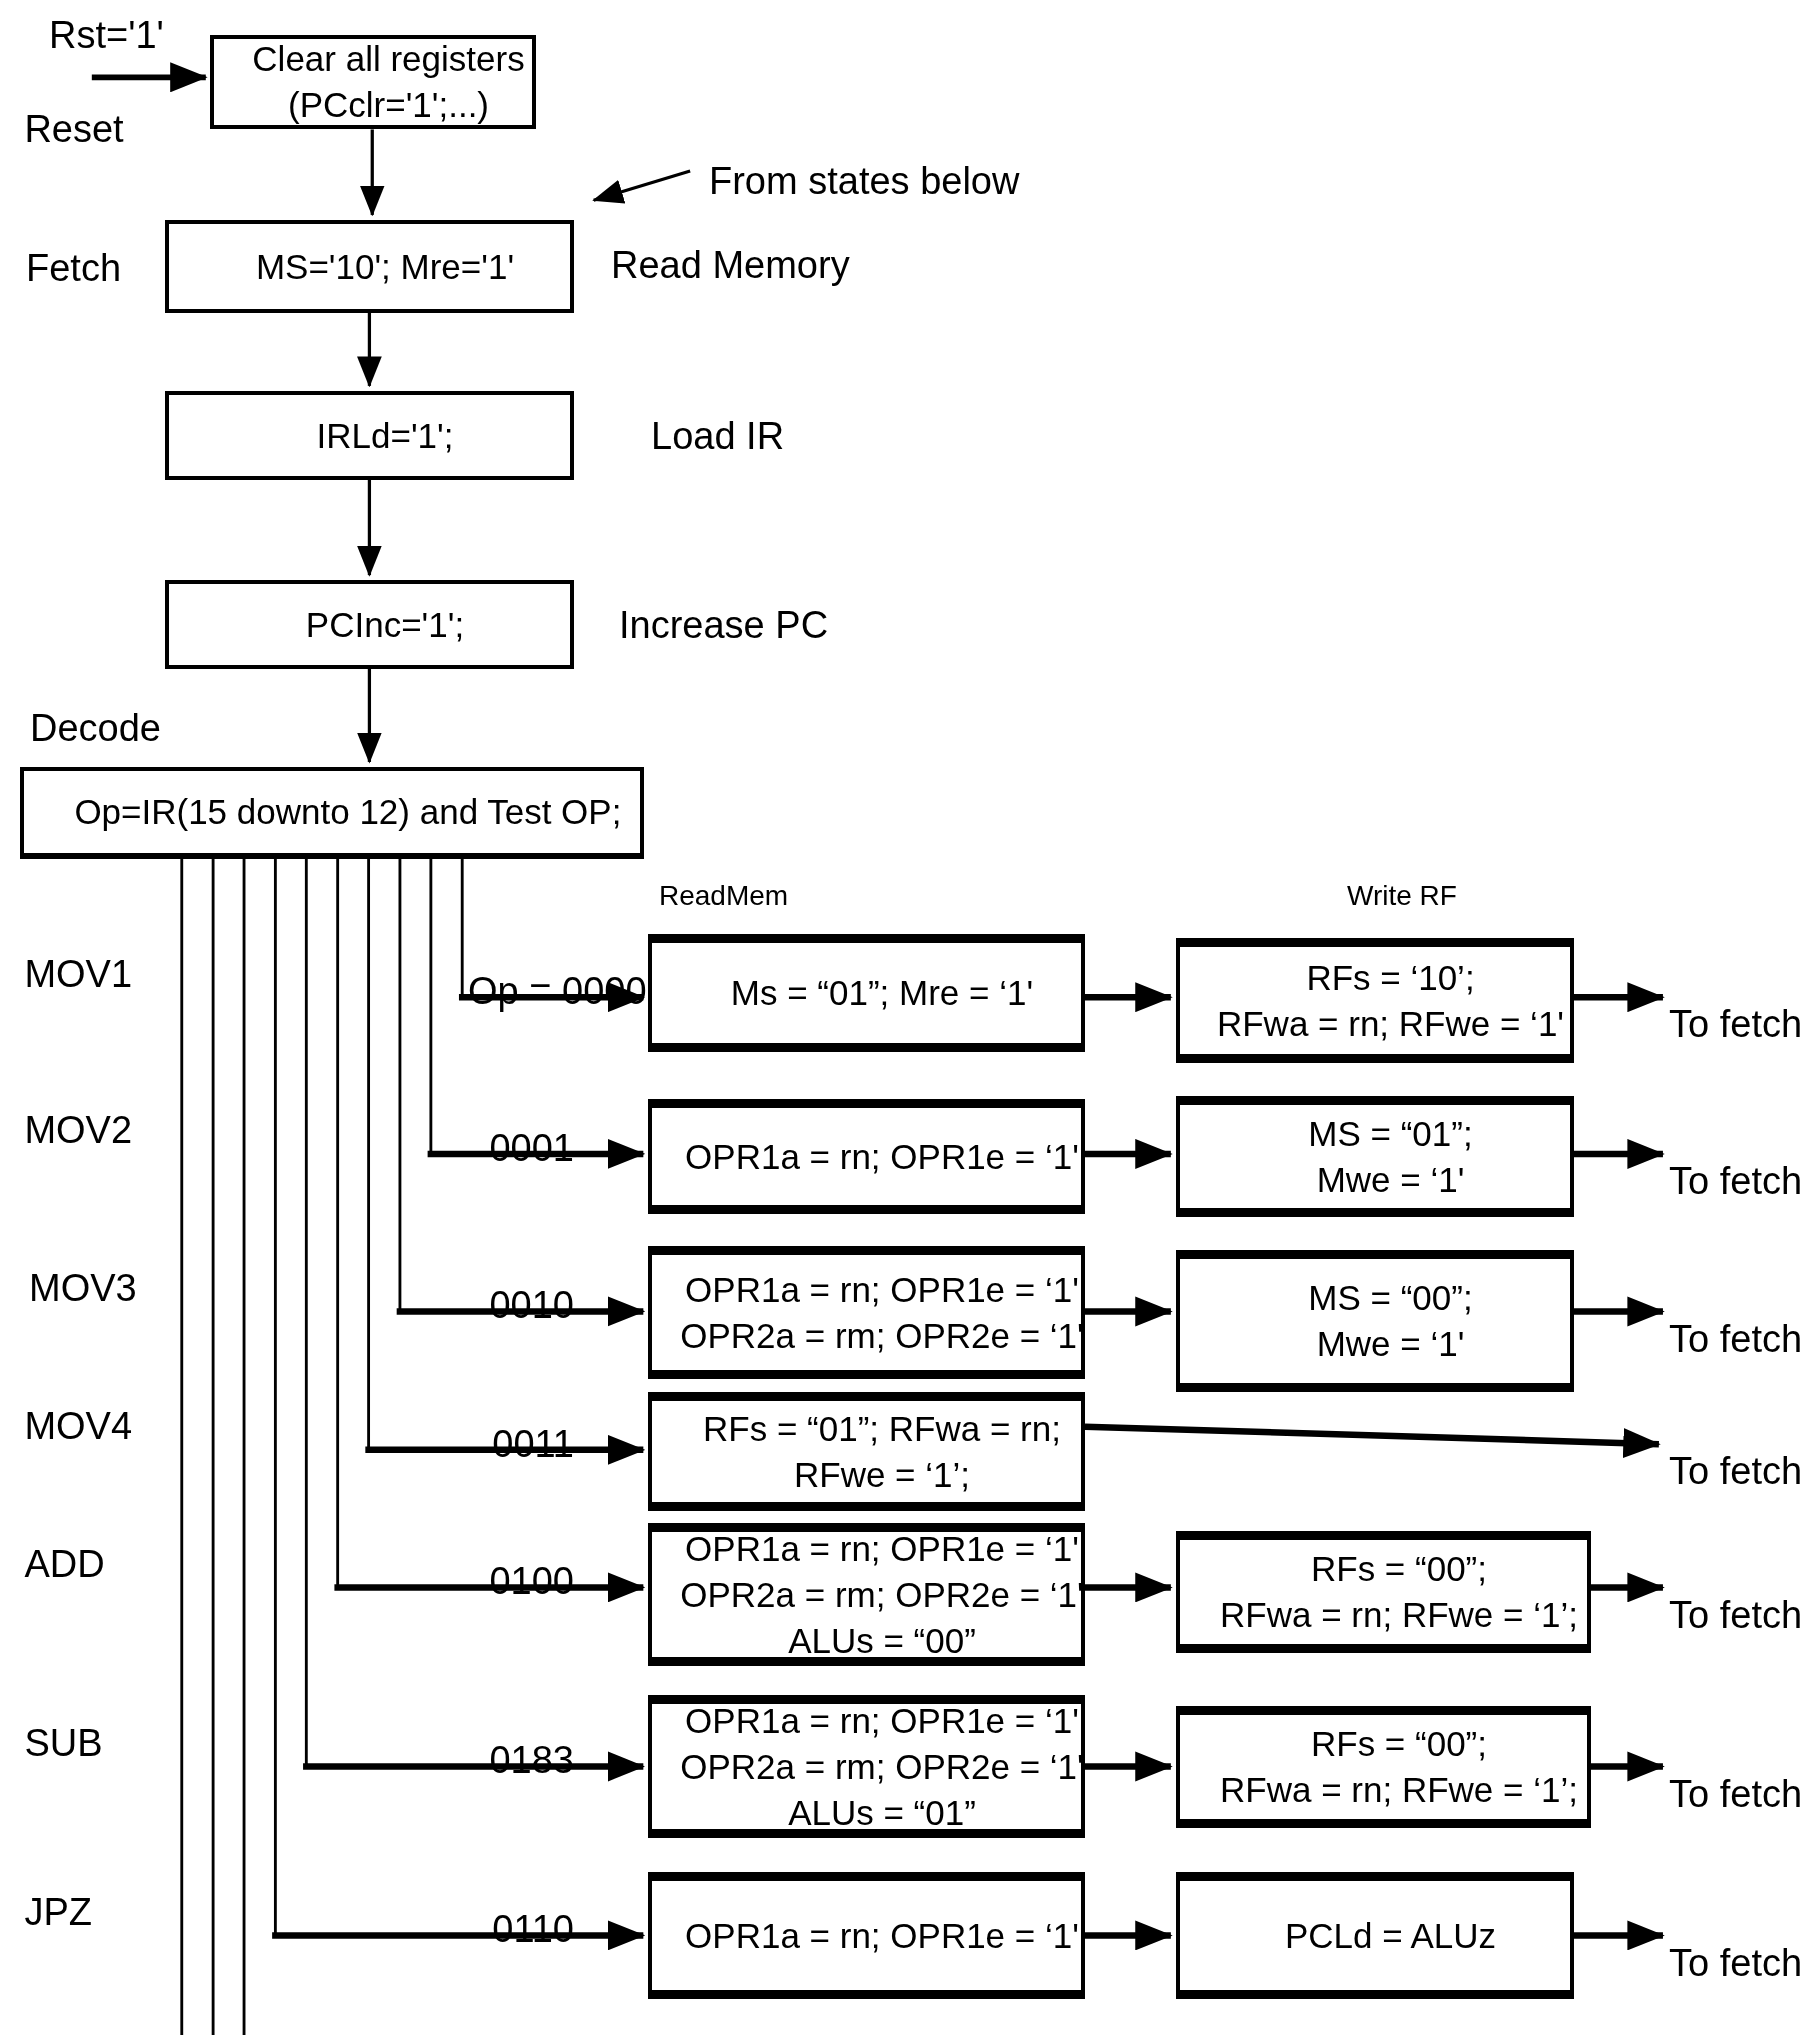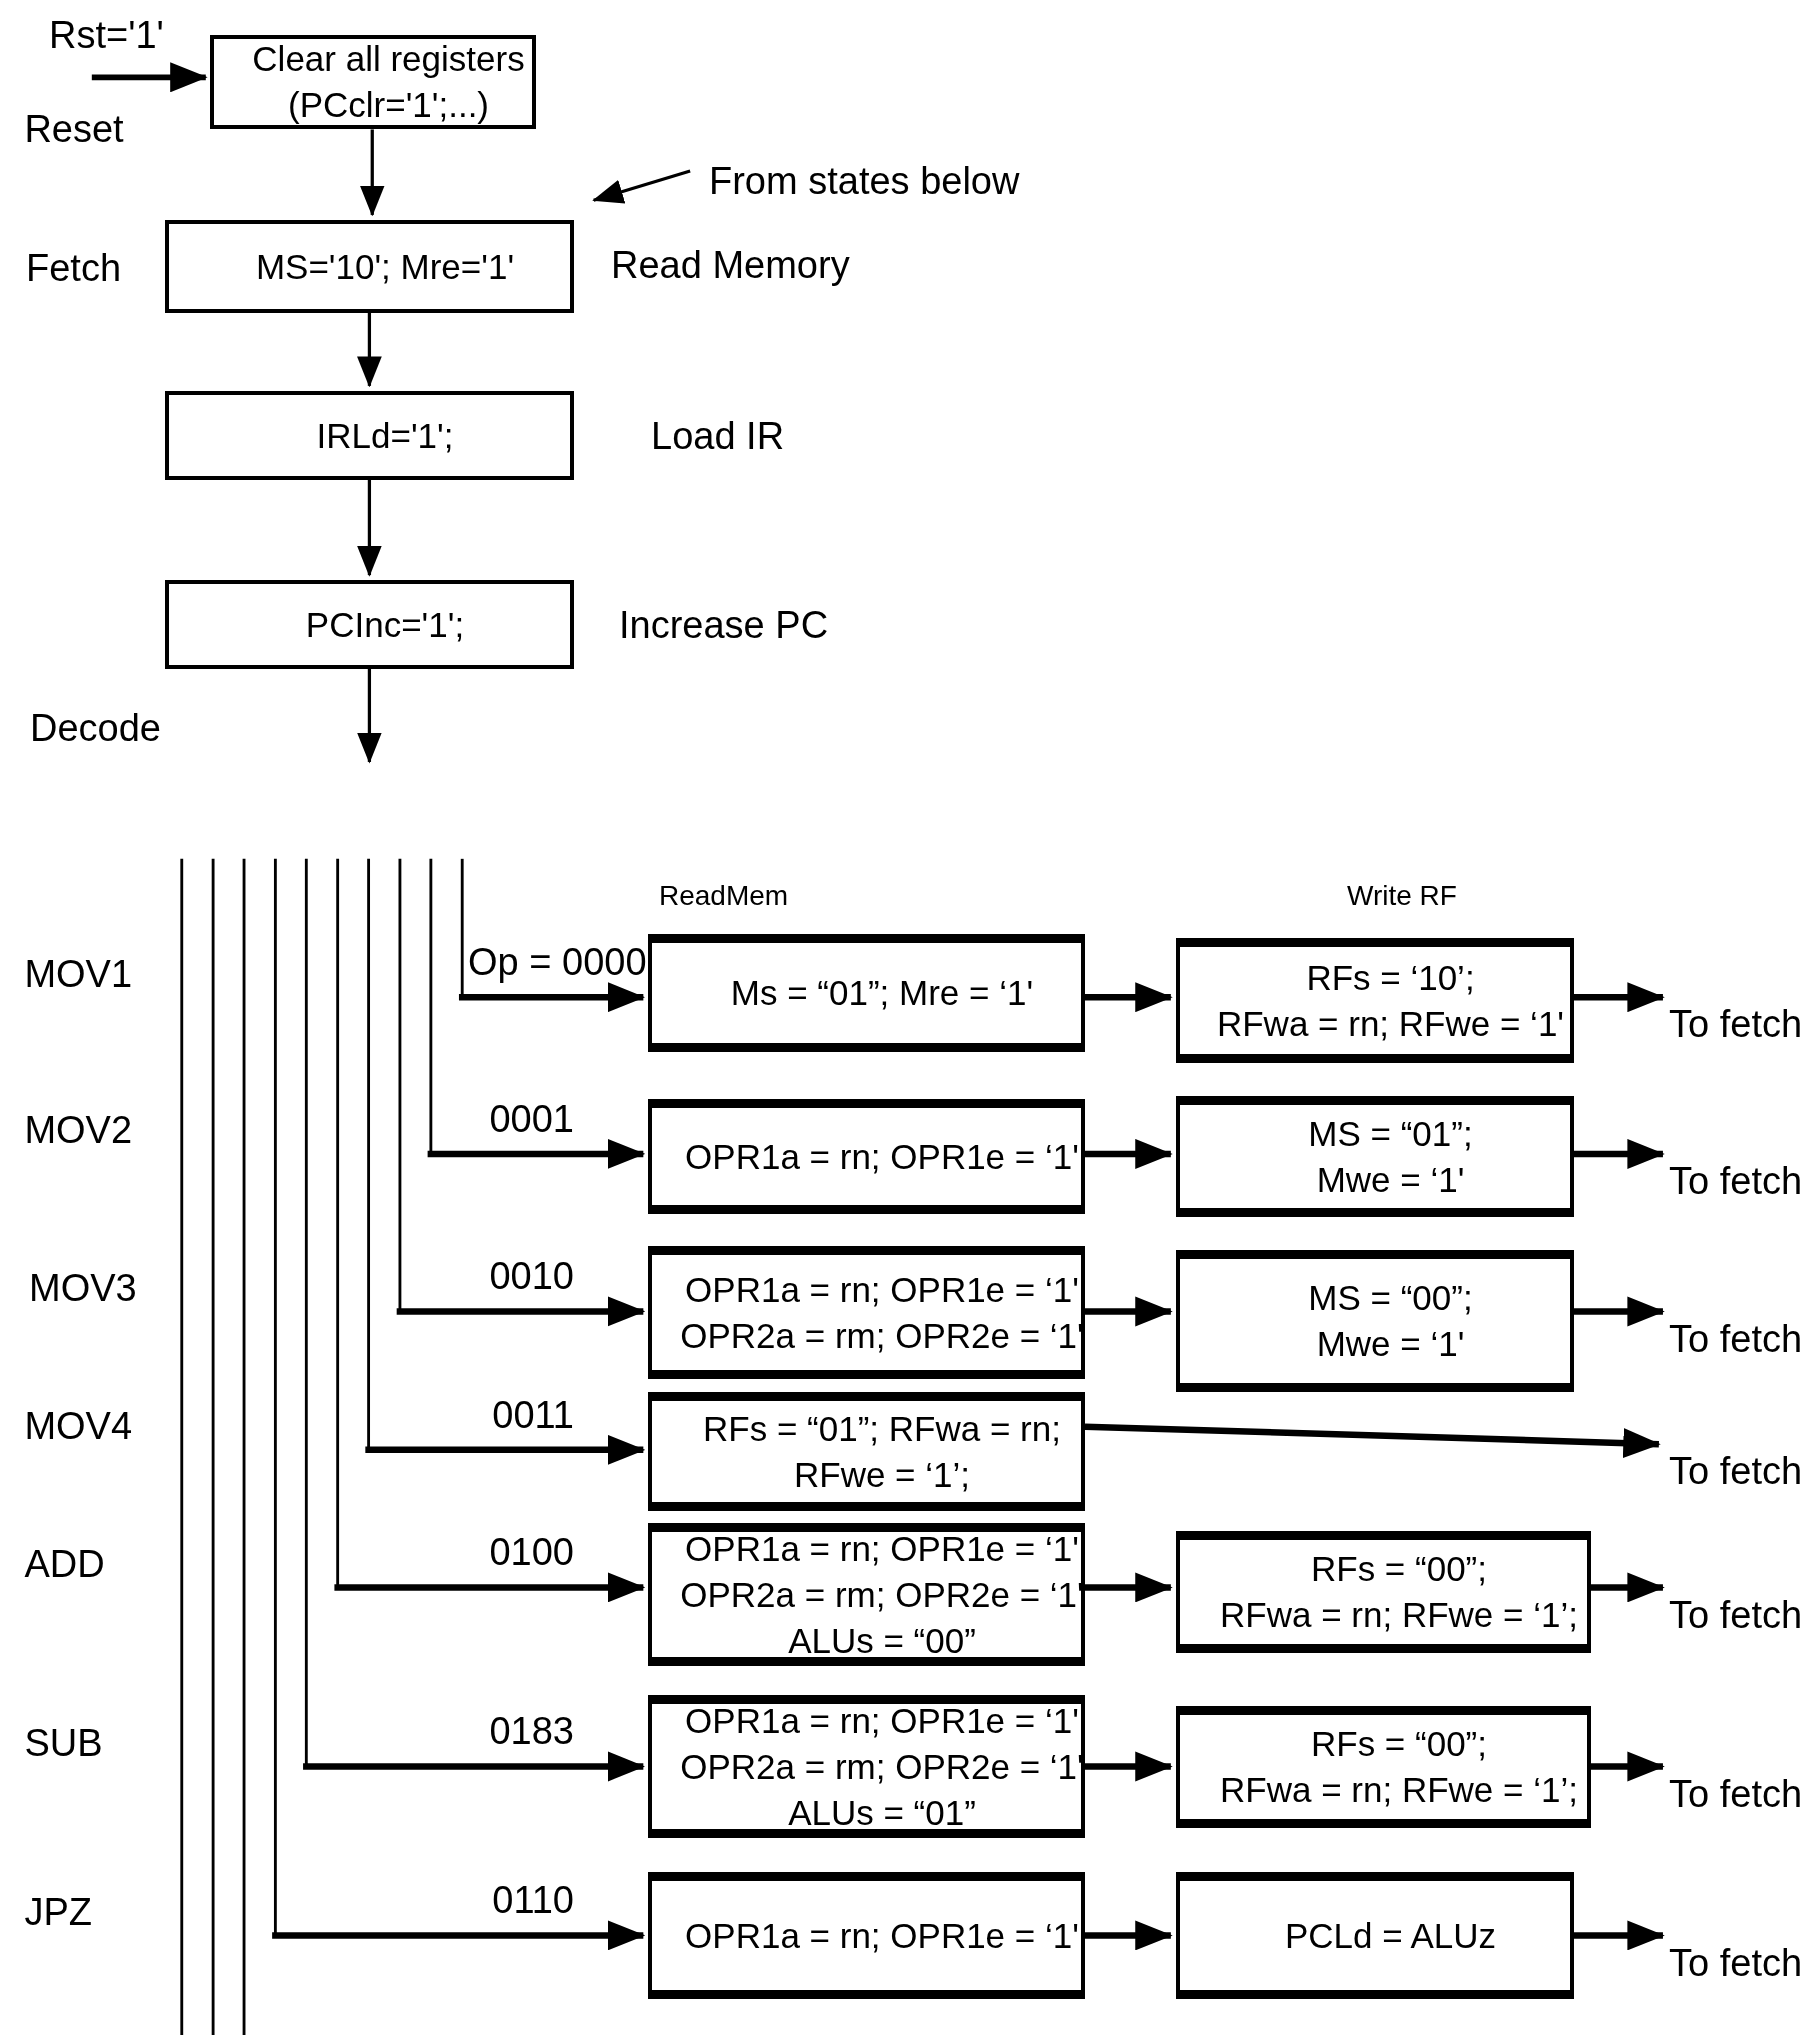--- a/index.html
+++ b/index.html
@@ -4,21 +4,21 @@
 <style>
   html,body{margin:0;padding:0;background:#fff;}
   .page{position:relative;width:1815px;height:2583px;background:#fff;
         font-family:"Liberation Sans", sans-serif;color:#000;overflow:hidden;}
   .wires{position:absolute;left:0;top:0;width:1815px;height:2583px;}
   .box{position:absolute;box-sizing:border-box;border:4.9px solid #000;background:#fff;
        display:flex;flex-direction:column;align-items:center;justify-content:center;
        text-align:center;font-size:35px;line-height:46px;white-space:nowrap;padding-left:31px;}
   .rowbox{border-width:9px 4.5px;}
   .lbl{position:absolute;font-size:38px;line-height:42px;white-space:nowrap;}
-  .op{text-align:right;}
+  .op{text-align:right;margin-top:29px;}
   .hdr{font-size:28px;}
 </style>
 </head>
 <body>
 
 <div class="page">
 
   <svg class="wires" viewBox="0 0 4458 6346" xmlns="http://www.w3.org/2000/svg">
     <defs>
       <marker id="head-s" viewBox="0 0 10 8" markerWidth="76" markerHeight="61" refX="9.5" refY="4" orient="auto" markerUnits="userSpaceOnUse">
@@ -97,20 +97,23 @@
     <div>IRLd='1';</div>
   </div>
   <div class="lbl" style="left:651px;top:415px">Load IR</div>
 
   <div class="box" style="left:165px;top:580px;width:409px;height:89px">
     <div>PCInc='1';</div>
   </div>
   <div class="lbl" style="left:619px;top:604px">Increase PC</div>
 
   <div class="lbl" style="left:30px;top:707px">Decode</div>
+  <div class="box" style="left:20.4px;top:767px;width:624px;height:92px;border-bottom-width:6.5px">
+    <div>Op=IR(15 downto 12) and Test OP;</div>
+  </div>
 
   <div class="lbl hdr" style="left:659px;top:875px">ReadMem</div>
   <div class="lbl hdr" style="left:1347px;top:875px">Write RF</div>
 
   <div class="lbl" style="left:24.4px;top:953px">MOV1</div>
   <div class="lbl op" style="left:468px;top:941px;width:171px">Op = 0000</div>
   <div class="box rowbox" style="left:648px;top:934px;width:437px;height:118px">
     <div>Ms = “01”; Mre = ‘1'</div>
   </div>
   <div class="box rowbox" style="left:1176px;top:938px;width:398px;height:125px">

